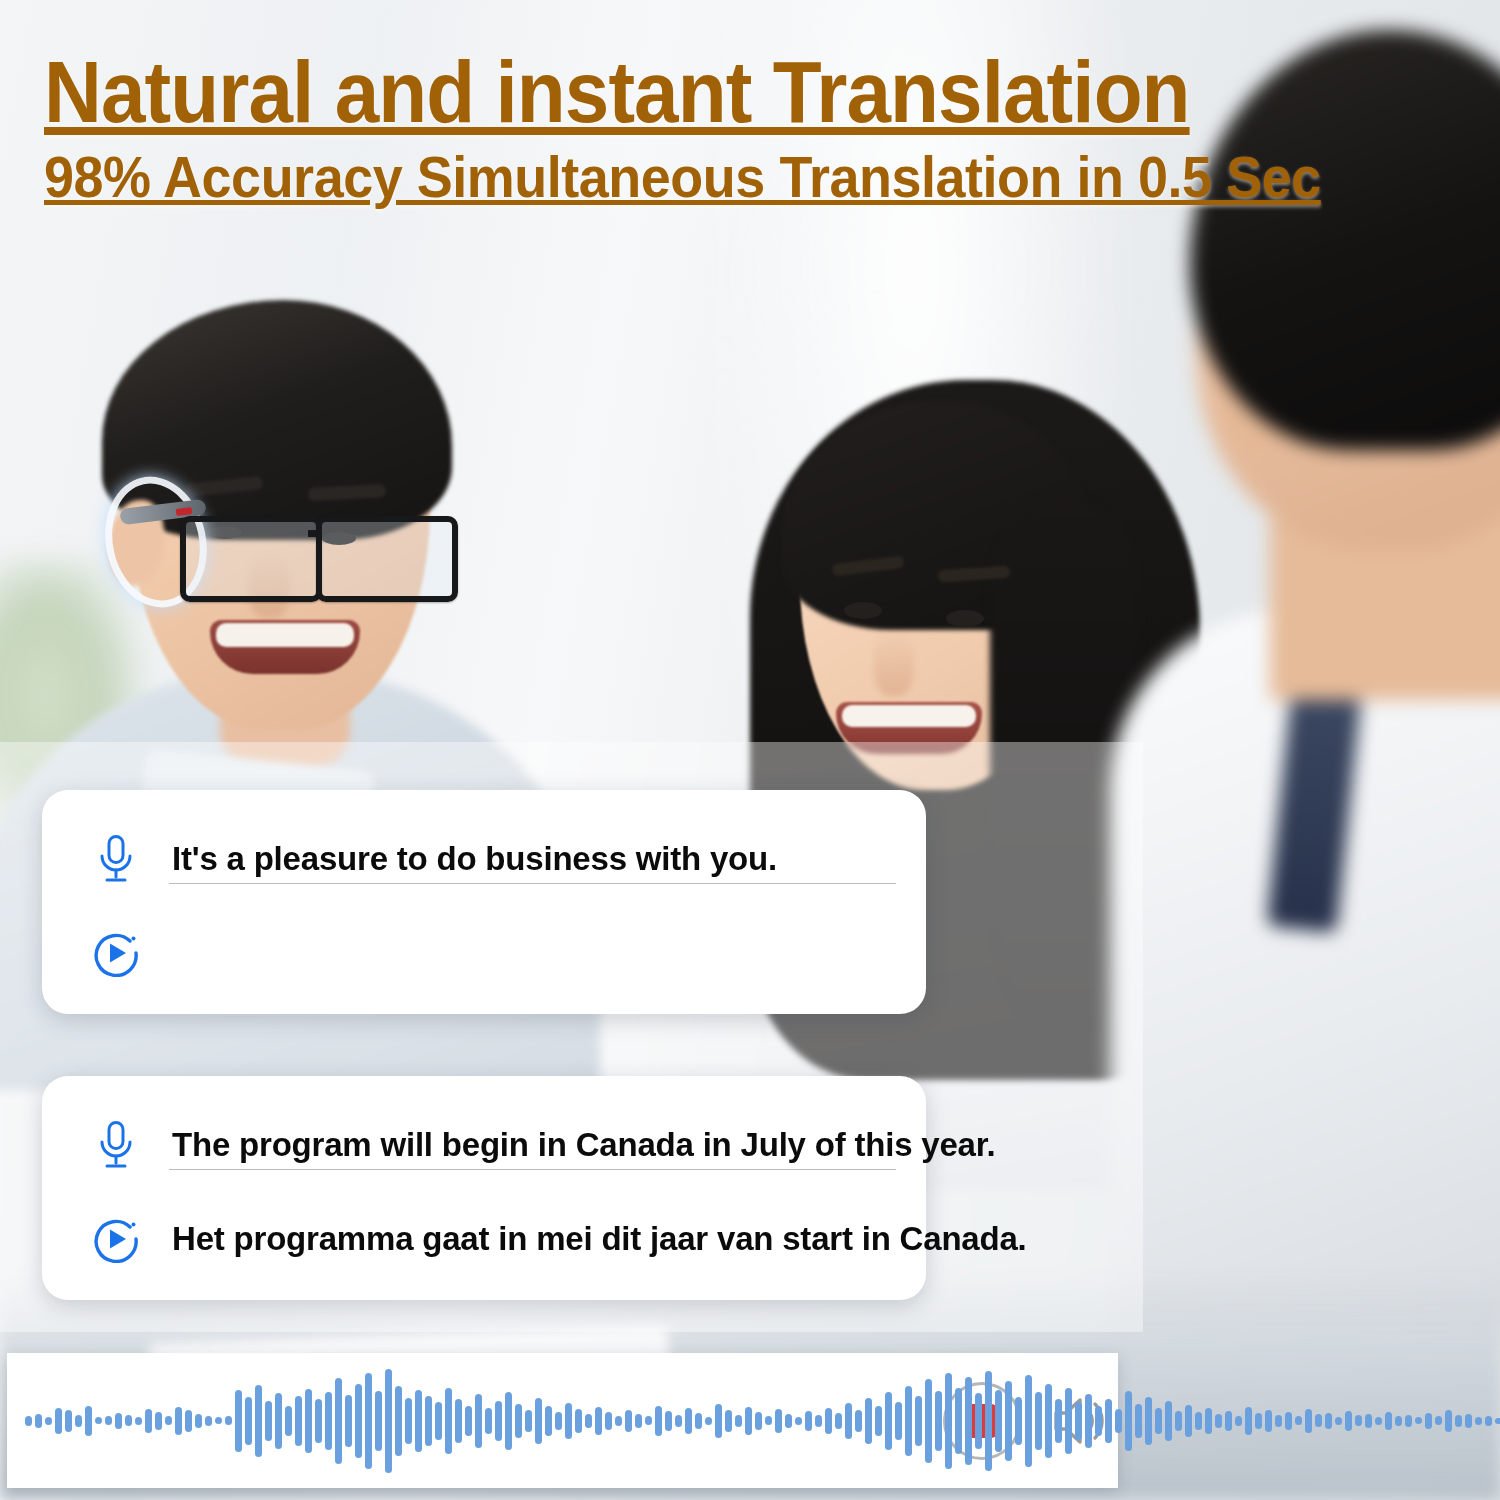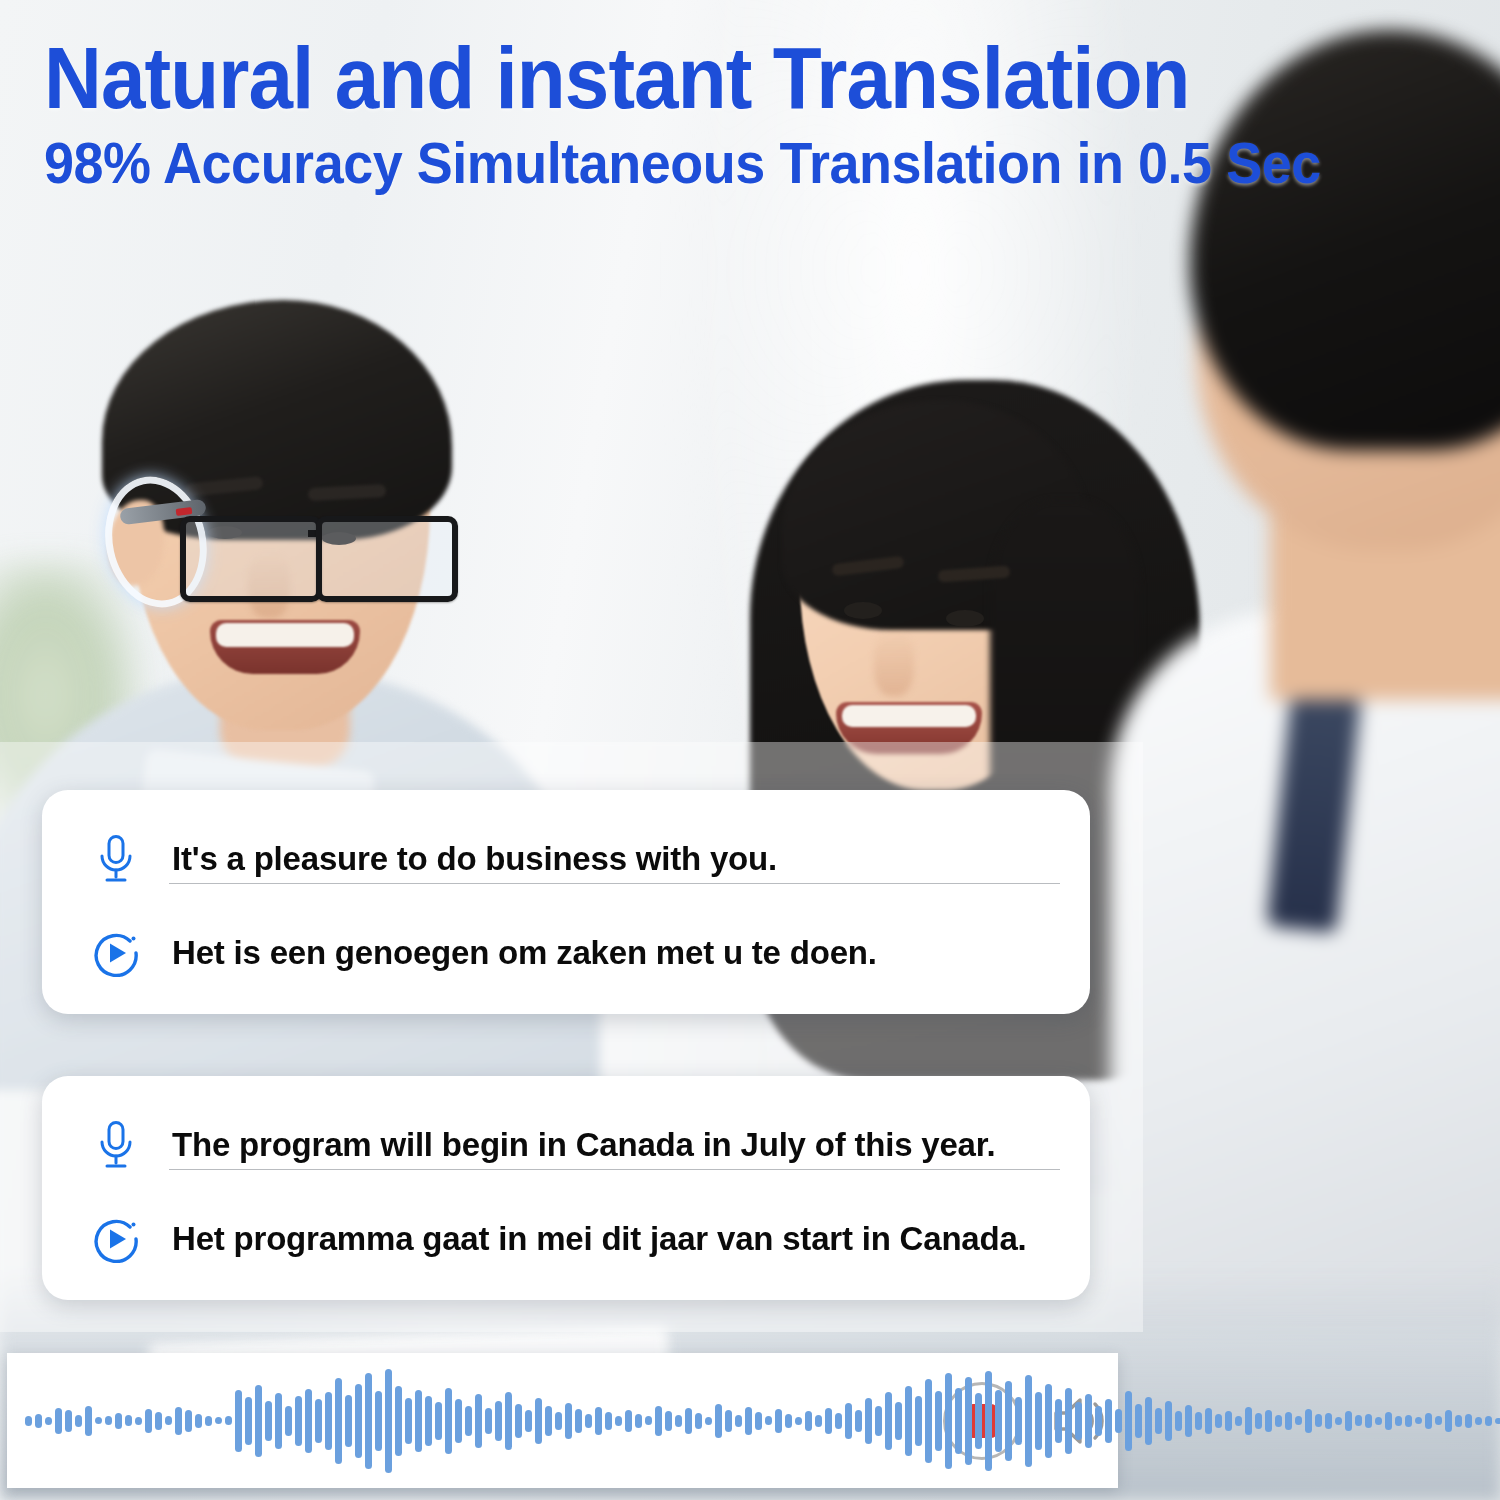--- a/index.html
+++ b/index.html
@@ -156,22 +156,22 @@
     background:linear-gradient(160deg,#fafbfc 0%,#e9ecef 55%,#d7dbe0 100%);
     border-radius:180px 140px 0 0;
   }
   .p3 .tie{
     position:absolute;left:150px;top:660px;width:70px;height:260px;
     background:linear-gradient(180deg,#3d4a63,#26304a);transform:rotate(6deg);border-radius:10px;
   }
 
   
   .headline{
-    position:absolute;left:44px;top:34px;width:1420px;
-    z-index:40;color:#1d4ed8;
+    position:absolute;left:44px;top:48px;width:1420px;
+    z-index:40;color:#a16207;text-decoration:underline;
   }
   .headline .t1{
     font-size:87px;font-weight:bold;line-height:1.0;letter-spacing:-1px;
     transform:scaleX(.92);transform-origin:left center;white-space:nowrap;
     text-shadow:0 2px 4px rgba(255,255,255,.55);
   }
   .headline .t2{
     font-size:58px;font-weight:bold;line-height:1.12;margin-top:10px;letter-spacing:-.5px;
     transform:scaleX(.93);transform-origin:left center;white-space:nowrap;
     text-shadow:0 2px 4px rgba(255,255,255,.5);
@@ -180,21 +180,21 @@
   
   .overlay-panel{
     position:absolute;left:0;top:742px;width:1143px;height:590px;
     background:rgba(255,255,255,.40);
     backdrop-filter:blur(2px);
     z-index:20;
   }
 
   
   .card{
-    position:absolute;left:42px;width:1048px;
+    position:absolute;left:42px;width:884px;
     background:#ffffff;border-radius:26px;
     box-shadow:0 6px 22px rgba(60,70,85,.22);
     z-index:30;
   }
   #card-1{top:790px;height:224px;}
   #card-2{top:1076px;height:224px;}
 
   .row{position:absolute;left:0;right:0;display:flex;align-items:center;}
   .row.src{top:30px;height:78px;}
   .row.dst{top:124px;height:78px;}
@@ -314,21 +314,20 @@
   </div>
   <div class="divider"></div>
   <div class="row dst">
     <span class="ico">
       <svg width="48" height="48" viewBox="0 0 48 48" aria-hidden="true">
         <path d="M38 12A20 20 0 1 0 44 24" fill="none" stroke="#1a73e8" stroke-width="3.4" stroke-linecap="round"></path>
         <circle cx="41.5" cy="9.5" r="2" fill="#1a73e8"></circle>
         <path d="M18 14.5 L34 24 L18 33.5 Z" fill="#1a73e8"></path>
       </svg>
     </span>
-    <span class="line-text">Het is een genoegen om zaken met u te doen.</span>
   </div>
 </div>
 
 <div class="card" id="card-2">
   <div class="row src">
     <span class="ico">
       <svg width="34" height="48" viewBox="0 0 34 48" aria-hidden="true">
         <rect x="10" y="1.5" width="14" height="26" rx="7" fill="none" stroke="#1a73e8" stroke-width="3"></rect>
         <path d="M3 21a14 14 0 0 0 28 0" fill="none" stroke="#1a73e8" stroke-width="3" stroke-linecap="round"></path>
         <line x1="17" y1="35" x2="17" y2="42" stroke="#1a73e8" stroke-width="3" stroke-linecap="round"></line>

